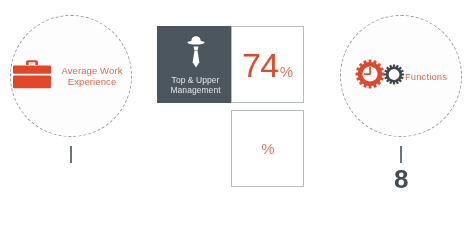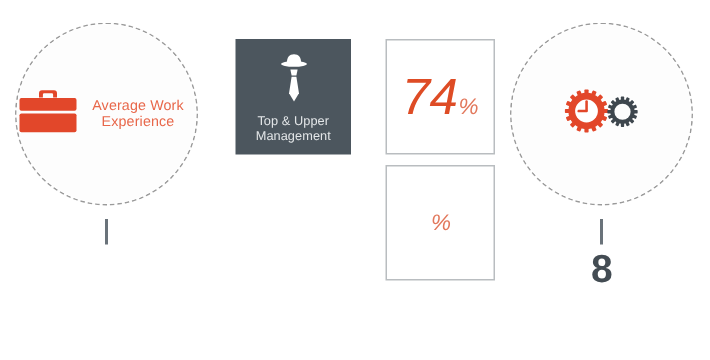--- a/index.html
+++ b/index.html
@@ -124,31 +124,30 @@
   .cat-label {
     font-size: 8.5px;
     line-height: 10px;
     color: #e3e6e8;
     text-align: center;
     letter-spacing: 0.05px;
   }
 
   .pct-panel {
     position: absolute;
-    left: 100px;
+    left: 74px;
     top: 0;
     width: 73px;
     height: 77px;
     background: #ffffff;
     border: 1px solid #b9bdc0;
     box-sizing: border-box;
     display: flex;
     align-items: center;
     justify-content: center;
-    font-style: italic;
   }
 
   .pct-wrap {
     display: flex;
     align-items: baseline;
     justify-content: center;
   }
 
   .pct-number {
     font-size: 34px;
@@ -274,20 +273,21 @@
               <rect x="46.0" y="14.4" width="3.1" height="2.2" rx="0.4" transform="rotate(22.5 39 15.5)"></rect>
               <rect x="37.9" y="5.4" width="2.2" height="3.1" rx="0.4" transform="rotate(67.5 39 15.5)"></rect>
               <rect x="37.9" y="22.5" width="2.2" height="3.1" rx="0.4" transform="rotate(67.5 39 15.5)"></rect>
               <rect x="28.9" y="14.4" width="3.1" height="2.2" rx="0.4" transform="rotate(67.5 39 15.5)"></rect>
               <rect x="46.0" y="14.4" width="3.1" height="2.2" rx="0.4" transform="rotate(67.5 39 15.5)"></rect>
             </g>
           </g>
           <circle cx="39" cy="15.5" r="5.4" fill="#fdfdfd"></circle>
         </svg>
       </span>
+      <span class="circle-label">Functions</span>
     </div>
 
     <div class="connector"></div>
 
     <div class="stat-value">8</div>
   </div>
 
 </div>
 
 </body></html>

